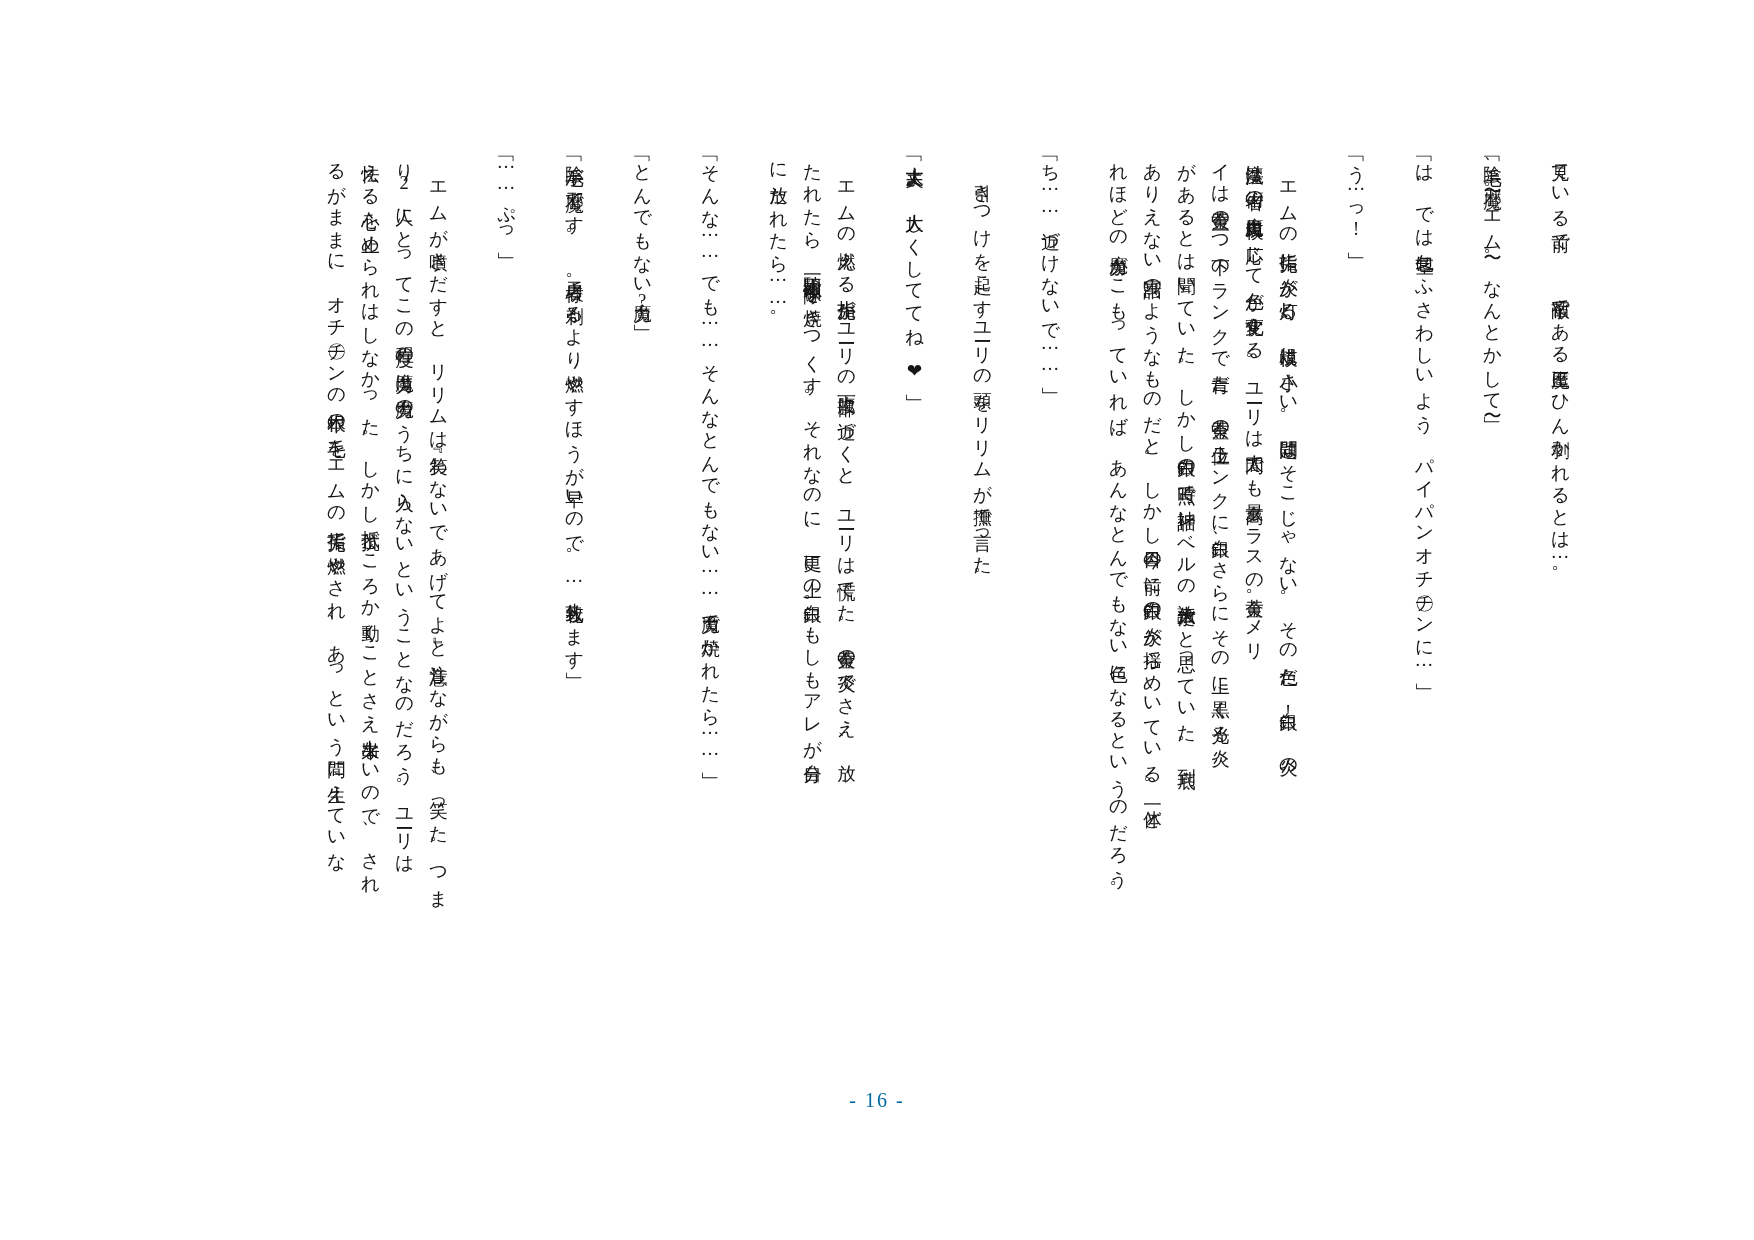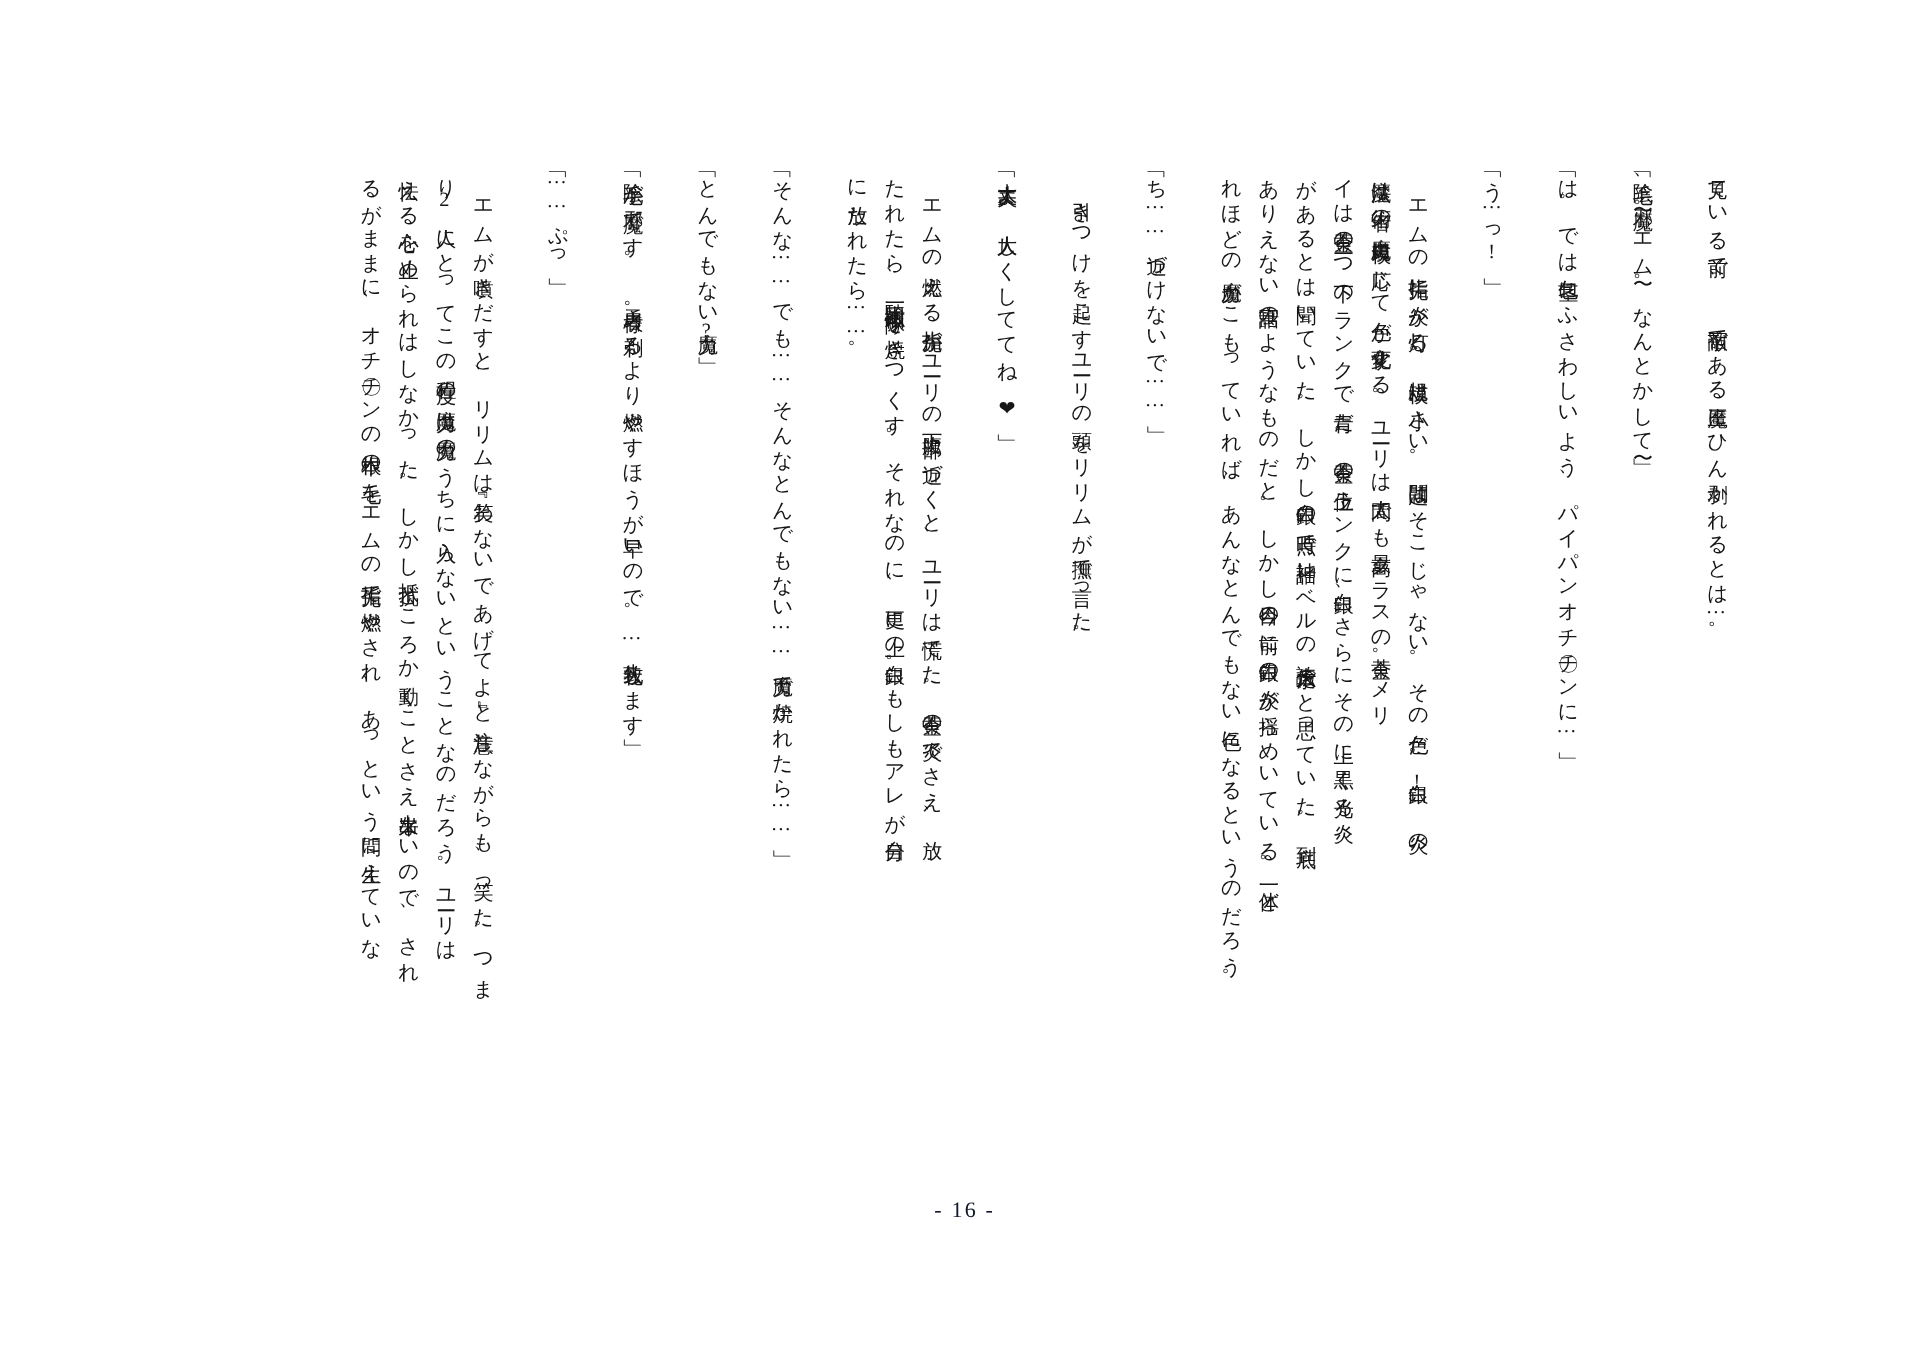--- a/index.html
+++ b/index.html
@@ -51,21 +51,21 @@
     
   }
   .page-number {
     position: absolute;
     bottom: 128px;
     left: 0;
     width: 100%;
     text-align: center;
     font-size: 20px;
     letter-spacing: 2px;
-    color: #0f172a;
+    color: #0369a1;
     font-family: "Liberation Serif", "DejaVu Serif", serif;
   }
 </style>
 </head>
 <body>
 
 <div class="page">
 
   <div class="text-body" id="textBody">
       <div class="tcol">見ている前で、　宿敵である魔王にひん剥かれるとは…。</div>

